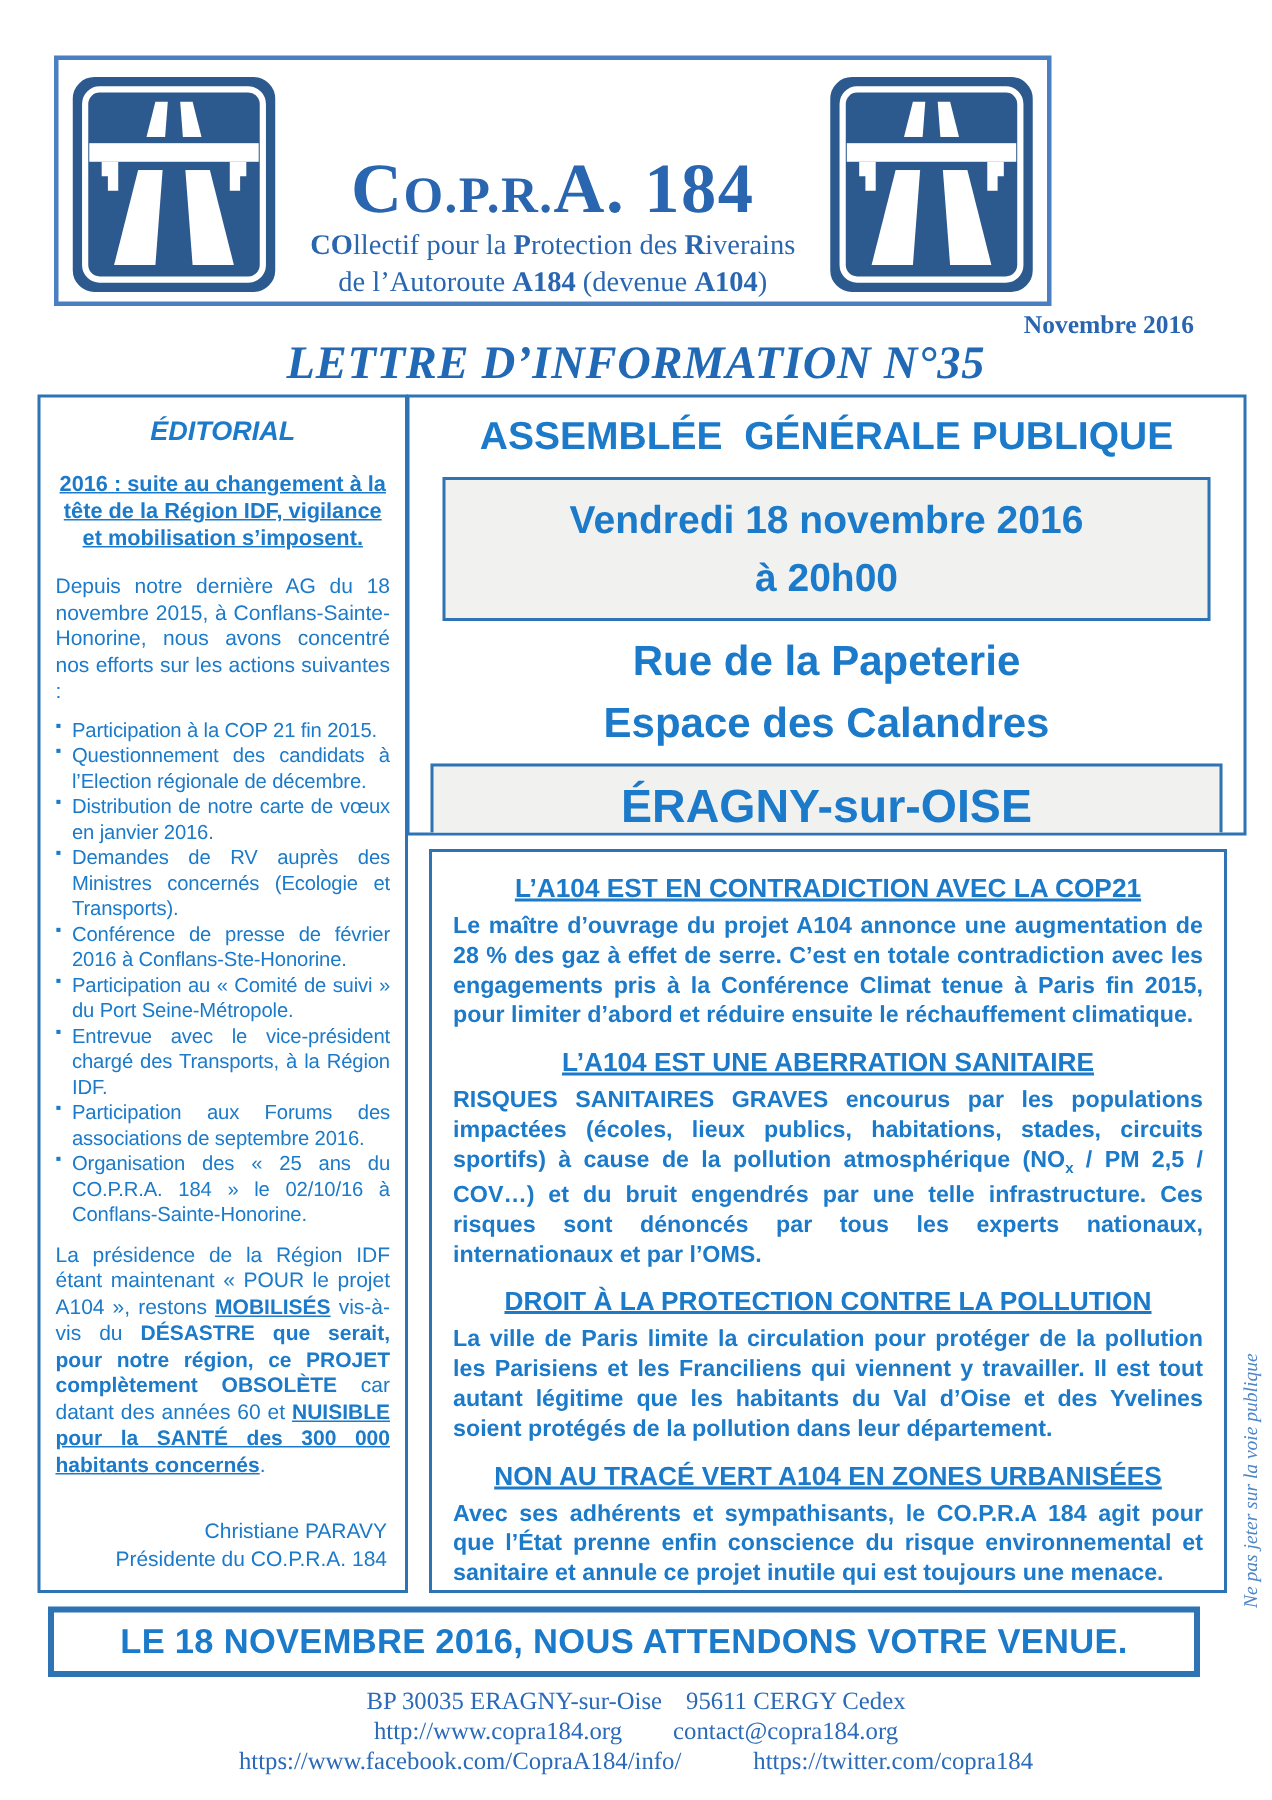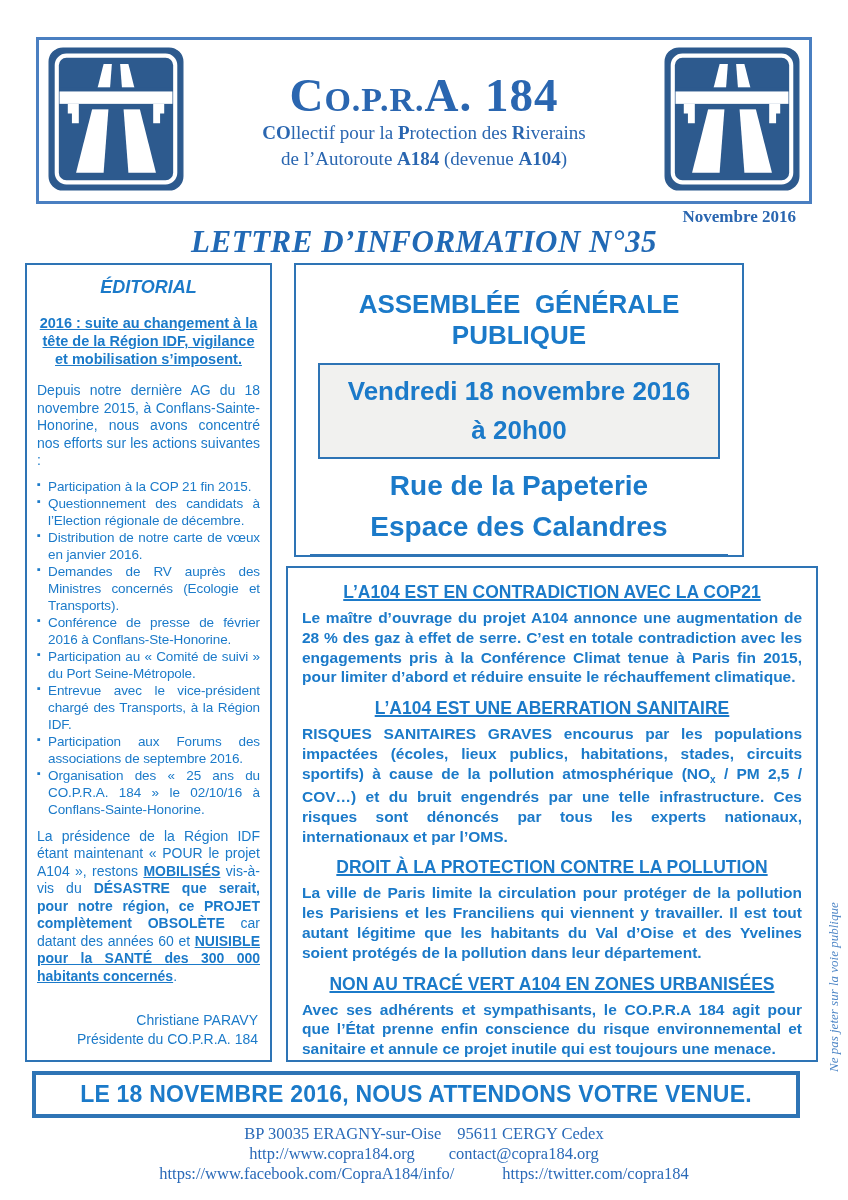--- a/index.html
+++ b/index.html
@@ -10,23 +10,23 @@
   }
   :root{
     --sans-blue:#1b7ac9;
     --serif-blue:#2a66b0;
     --border-blue:#2e74b5;
     --logo-blue:#2d5a8e;
     --panel-gray:#f1f1ef;
   }
   
   .header-box{
-    position:absolute;left:36px;top:37px;width:776px;height:167px;
+    position:absolute;left:36px;top:37px;width:665px;height:167px;
     border:3px solid #4a7fc1;box-sizing:border-box;
-    display:flex;align-items:center;justify-content:space-between;
+    display:flex;align-items:flex-end;justify-content:space-between;
     padding:0 8px;
   }
   .logo{flex:0 0 auto;}
   .header-center{flex:1;text-align:center;color:var(--serif-blue);font-family:"Liberation Serif", serif;}
   .org-title{font-weight:bold;letter-spacing:1px;line-height:1;margin-top:2px;}
   .org-title .big{font-size:47px;}
   .org-title .small{font-size:34px;}
   .org-subtitle{font-size:19px;line-height:1.25;margin-top:2px;}
   .org-subtitle .b{font-weight:bold;}
   .org-subtitle:first-of-type{margin-top:10px;}
@@ -54,23 +54,23 @@
   .editorial-intro{text-align:justify;font-size:14px;line-height:1.25;margin:0 0 8px;}
   ul.editorial-bullets{list-style:none;margin:0;padding:0;font-size:13.5px;line-height:1.26;letter-spacing:-.1px;}
   ul.editorial-bullets li{position:relative;padding-left:11px;text-align:justify;}
   ul.editorial-bullets li::before{content:"▪";position:absolute;left:0;top:0;font-size:11px;}
   .editorial-closing{text-align:justify;font-size:14px;line-height:1.25;margin:10px 0 0;}
   .bu{font-weight:bold;text-decoration:underline;}
   .bd{font-weight:bold;}
   .signature{margin-top:26px;text-align:right;font-size:14px;line-height:1.3;padding-right:2px;}
   
   .assembly-box{
-    position:absolute;left:294px;top:263px;width:450px;height:294px;
+    position:absolute;left:271px;top:263px;width:560px;height:294px;
     border:2px solid var(--border-blue);box-sizing:border-box;
-    text-align:center;color:var(--sans-blue);padding:20px 12px;overflow:hidden;
+    text-align:center;color:var(--sans-blue);padding:6px 12px;overflow:hidden;
   }
   .assembly-title{font-weight:bold;font-size:26px;margin:4px 0 12px;white-space:pre-wrap;}
   .gray-box{
     border:2px solid var(--border-blue);background:var(--panel-gray);
     font-weight:bold;box-sizing:border-box;
   }
   .gray-box.date{margin:0 10px 10px;padding:7px 6px;font-size:26px;line-height:1.5;}
   .venue{font-weight:bold;font-size:28px;margin:13px 0;line-height:1;}
   .gray-box.city{margin:10px 2px 0;padding:11px 6px;font-size:31px;line-height:1;}
   

